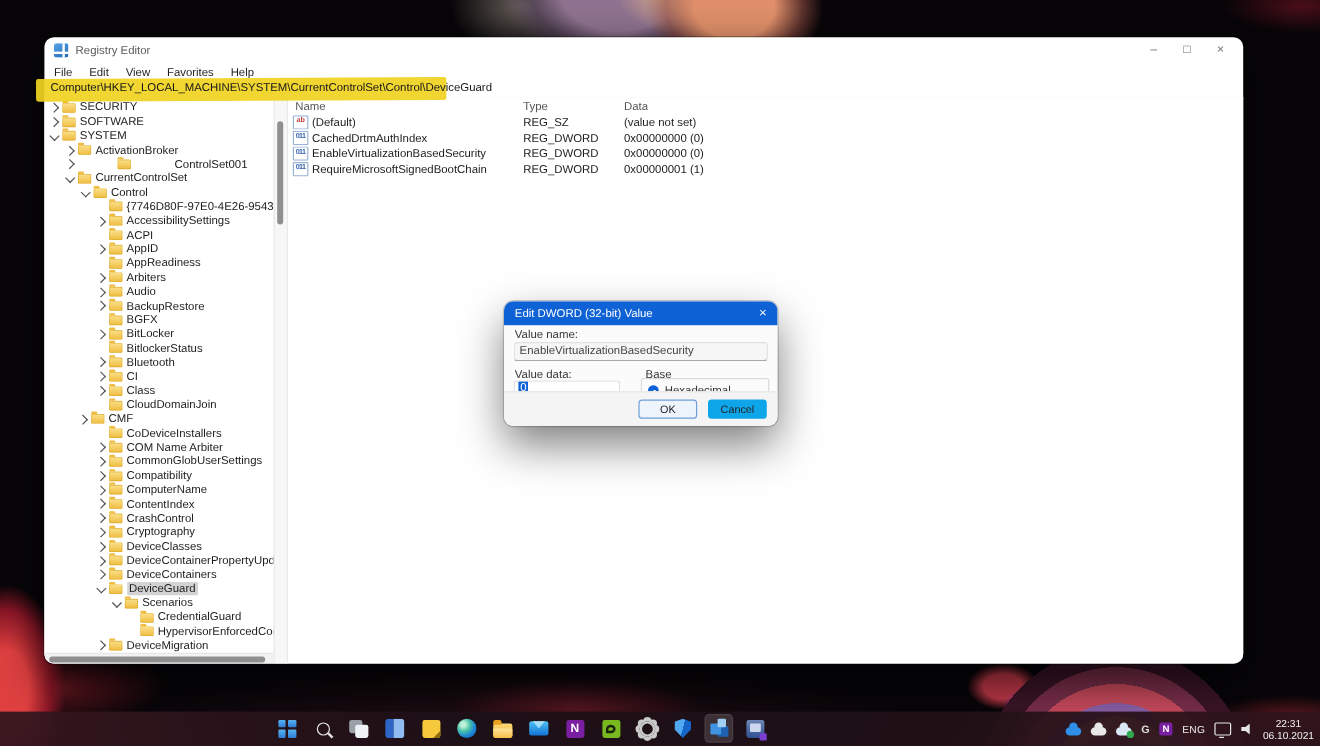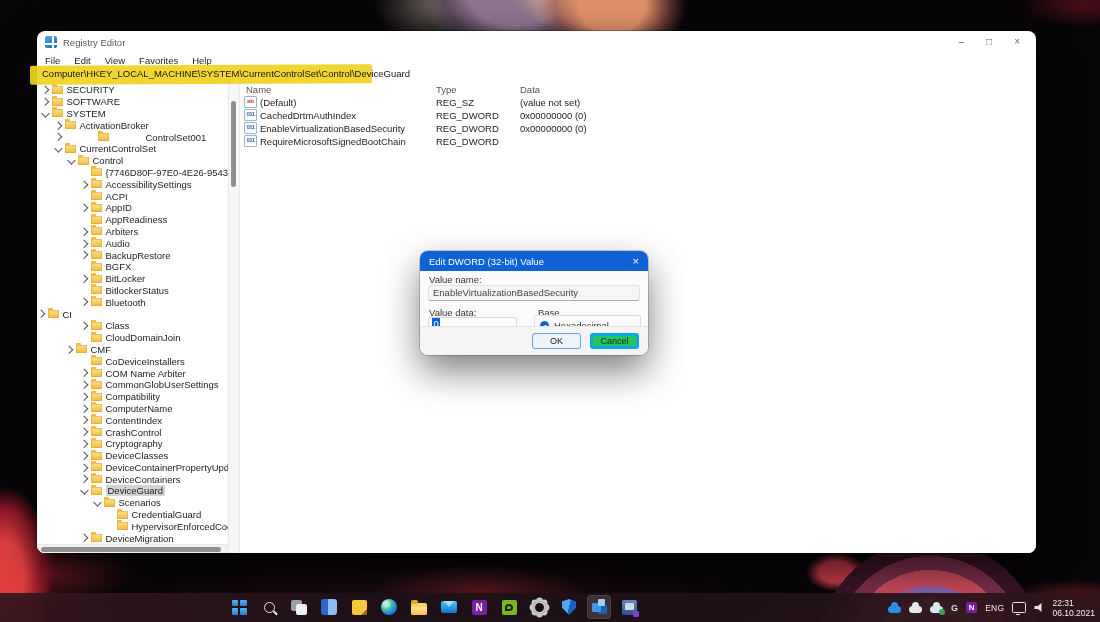--- a/index.html
+++ b/index.html
@@ -90,21 +90,21 @@
   .base-label{position:absolute;left:118px;top:36px;background:transparent;}
   .radio-row{position:absolute;display:flex;align-items:center;gap:5px;}
   .radio{width:9px;height:9px;border-radius:50%;box-sizing:border-box;flex:0 0 auto;position:relative;}
   .radio.on{background:#0f62d6;border:1px solid #0f62d6;}
   .radio.on::after{content:"";position:absolute;left:2.5px;top:2.5px;width:3px;height:3px;background:#fff;border-radius:50%;}
   .radio.off{background:#fff;border:1px solid #8a8a8a;}
   .dlg-footer{position:absolute;left:0;right:0;bottom:0;height:29px;background:#f4f4f5;border-top:1px solid #e6e6e6;
               display:flex;align-items:center;justify-content:flex-end;gap:9px;padding-right:9px;box-sizing:border-box;}
   .btn{width:49px;height:16px;font-size:9px;display:flex;align-items:center;justify-content:center;border-radius:3px;color:#222;box-sizing:border-box;}
   .btn-ok{background:#eef4fb;border:1px solid #6f9fd8;}
-  .btn-cancel{background:#22c55e;border:3px solid #0ea5e9;}
+  .btn-cancel{background:#0ea5e9;border:3px solid #0ea5e9;}
   
   .taskbar{position:absolute;left:0;right:0;bottom:0;height:29px;z-index:40;
      background:linear-gradient(90deg,rgba(54,22,30,.95),rgba(28,16,22,.93) 35%,rgba(30,16,22,.93) 65%,rgba(48,20,28,.95));}
   .tb-center{position:absolute;left:227px;top:2px;display:flex;gap:6px;align-items:center;}
   .tb{width:24px;height:24px;display:flex;align-items:center;justify-content:center;border-radius:4px;position:relative;}
   .tb.active{background:rgba(255,255,255,.14);box-shadow:inset 0 0 0 1px rgba(255,255,255,.08);}
   .i-start{width:15px;height:15px;display:grid;grid-template-columns:1fr 1fr;grid-template-rows:1fr 1fr;gap:1.5px;}
   .i-start b{background:linear-gradient(180deg,#58b4f0,#2e7cd6);border-radius:1px;}
   .i-search{width:9px;height:9px;border:1.6px solid #e4e4e4;border-radius:50%;position:relative;}
   .i-search::after{content:"";position:absolute;width:5px;height:1.6px;background:#e4e4e4;transform:rotate(45deg);right:-4px;bottom:-2px;}
@@ -145,21 +145,21 @@
   .cloud.white{background:#e8e8e8;}
   .cloud.sync{background:#d8e8f4;}
   .cloud.sync::after{content:"";position:absolute;right:-2px;bottom:-2px;width:6px;height:6px;background:#2fa84f;border-radius:50%;}
   .g-glyph{font-size:9px;font-weight:bold;color:#dedede;}
   .n-glyph{width:11px;height:11px;background:#7a1fa2;border-radius:2px;color:#fff;font-size:8px;font-weight:bold;line-height:11px;text-align:center;}
   .lang{font-size:8.5px;letter-spacing:.3px;}
   .i-display{width:12px;height:9px;border:1.2px solid #e6e6e6;border-radius:1.5px;position:relative;}
   .i-display::after{content:"";position:absolute;left:3px;bottom:-3px;width:4px;height:1.5px;background:#e6e6e6;}
   .i-vol{width:10px;height:9px;background:#e6e6e6;clip-path:polygon(0 32%,35% 32%,70% 0,70% 100%,35% 68%,0 68%);position:relative;}
   .i-vol::after{content:"";position:absolute;right:0;top:1px;width:6px;height:7px;border:1.2px solid #e6e6e6;border-left:none;border-top:none;border-bottom:none;border-radius:0 6px 6px 0;}
-  .clock{text-align:left;font-size:8.5px;line-height:10px;color:#f2f2f2;}
+  .clock{text-align:center;font-size:8.5px;line-height:10px;color:#f2f2f2;}
 </style>
 </head>
 <body>
 
 <div id="screen">
 
   <div class="win">
     <div class="titlebar">
       <span class="reg-ico"></span>
       <span class="title-text">Registry Editor</span>
@@ -271,21 +271,21 @@
           <div class="tree-row c-none" style="padding-left: 43px;">
             <span class="chev"></span>
             <span class="folder"></span>
             <span class="tlabel">BitlockerStatus</span>
           </div>
           <div class="tree-row c-collapsed" style="padding-left: 43px;">
             <span class="chev"></span>
             <span class="folder"></span>
             <span class="tlabel">Bluetooth</span>
           </div>
-          <div class="tree-row c-collapsed" style="">
+          <div class="tree-row c-collapsed" style="padding-left: 43px;">
             <span class="chev"></span>
             <span class="folder"></span>
             <span class="tlabel">CI</span>
           </div>
           <div class="tree-row c-collapsed" style="padding-left: 43px;">
             <span class="chev"></span>
             <span class="folder"></span>
             <span class="tlabel">Class</span>
           </div>
           <div class="tree-row c-none" style="padding-left: 43px;">
@@ -416,20 +416,21 @@
               </span>
               <span class="rc2">REG_DWORD</span>
               <span class="rc3">0x00000000 (0)</span>
             </div>
             <div class="list-row">
               <span class="rc1">
                 <span class="vicon c-dword"></span>
                 <span>RequireMicrosoftSignedBootChain</span>
               </span>
               <span class="rc2">REG_DWORD</span>
+              <span class="rc3">0x00000001 (1)</span>
             </div>
           </div>
       </div>
     </div>
   </div>
 
   <div class="dlg">
     <div class="dlg-title">
       <span>Edit DWORD (32-bit) Value</span>
       <span class="dlg-x">×</span>

